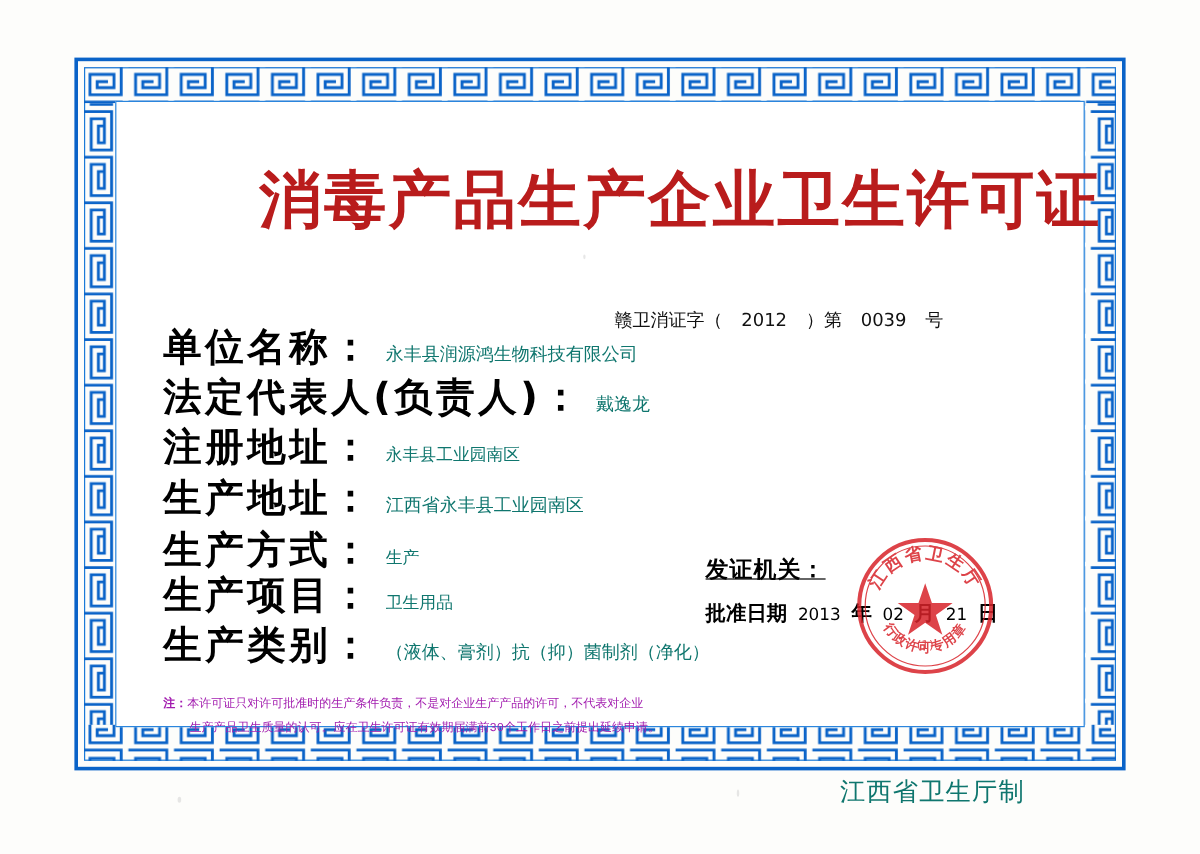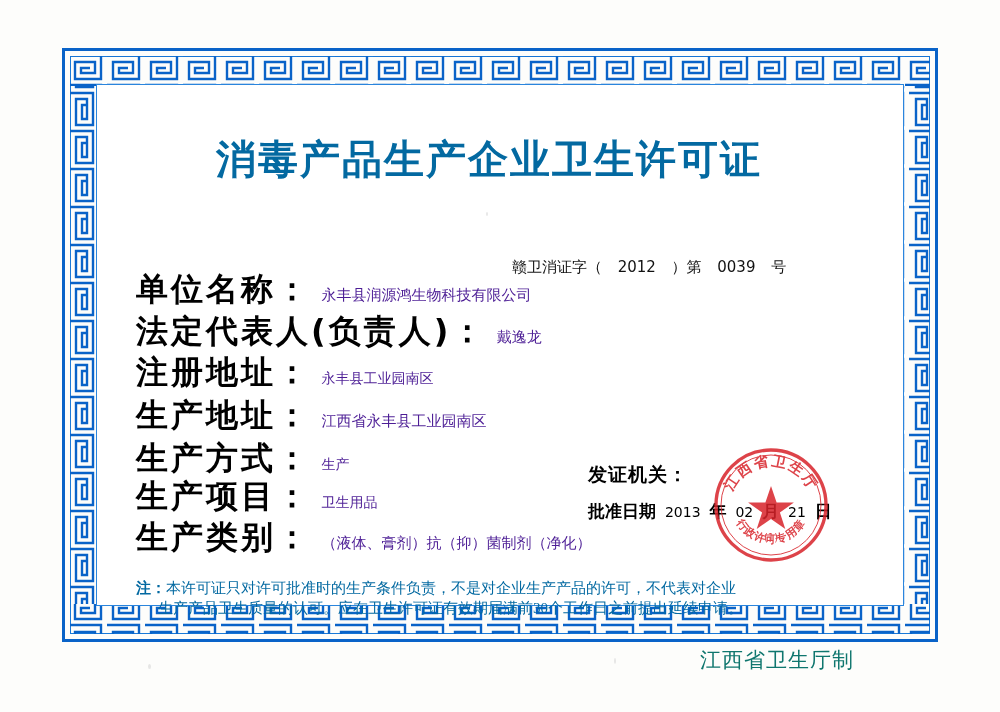--- a/index.html
+++ b/index.html
@@ -64,24 +64,24 @@
   .emblem {
     position: absolute;
     left: 118px; top: 134px;
     width: 92px; height: 92px;
   }
   .title {
     position: absolute;
     left: 216px; top: 132px;
     width: 670px;
     font-family: "DejaVu Sans", sans-serif;
-    font-size: 40px;
+    font-size: 52px;
     font-weight: bold;
     letter-spacing: 2px;
-    color: #0369a1;
+    color: #b91c1c;
     white-space: nowrap;
   }
 
   
   .serial-row {
     position: absolute;
     left: 512px; top: 226px;
     font-size: 15px;
     color: #111;
     white-space: nowrap;
@@ -109,21 +109,21 @@
     font-size: 32px;
     font-weight: bold;
     letter-spacing: 3px;
     color: #000;
     vertical-align: baseline;
   }
   .field-value {
     display: inline-block;
     font-family: Liberation Sans, sans-serif;
     font-size: 15px;
-    color: #4c1d95;
+    color: #0f766e;
     vertical-align: baseline;
     padding-left: 6px;
     margin-top: 38px;
   }
   .field-value.sm { font-size: 14px; }
 
   #row-name      { top: 248px; }
   #row-legal     { top: 290px; }
   #row-regaddr   { top: 332px; }
   #row-prodaddr  { top: 374px; }
@@ -134,20 +134,21 @@
   
   .issue-org {
     position: absolute;
     left: 588px; top: 462px;
     font-family: "DejaVu Sans", sans-serif;
     font-size: 19px;
     font-weight: bold;
     letter-spacing: 1px;
     color: #000;
     white-space: nowrap;
+    text-decoration: underline;
   }
   .approve-date {
     position: absolute;
     left: 588px; top: 500px;
     font-family: "DejaVu Sans", sans-serif;
     font-size: 17px;
     font-weight: bold;
     color: #000;
     white-space: nowrap;
   }
@@ -184,24 +185,24 @@
     font-size: 15px;
     font-weight: bold;
     padding: 0 4px 0 2px;
   }
 
   
   .note {
     position: absolute;
     left: 136px; top: 578px;
     width: 720px;
-    font-family: Liberation Serif, serif;
-    font-size: 15px;
+    font-family: Liberation Mono, monospace;
+    font-size: 10px;
     line-height: 20px;
-    color: #0369a1;
+    color: #a21caf;
   }
   .note .note-label { font-weight: bold; }
   .note .l2 { display: block; padding-left: 22px; }
 
   
   .footer {
     position: absolute;
     left: 700px; top: 646px;
     font-family: "DejaVu Sans", sans-serif;
     font-size: 21px;

